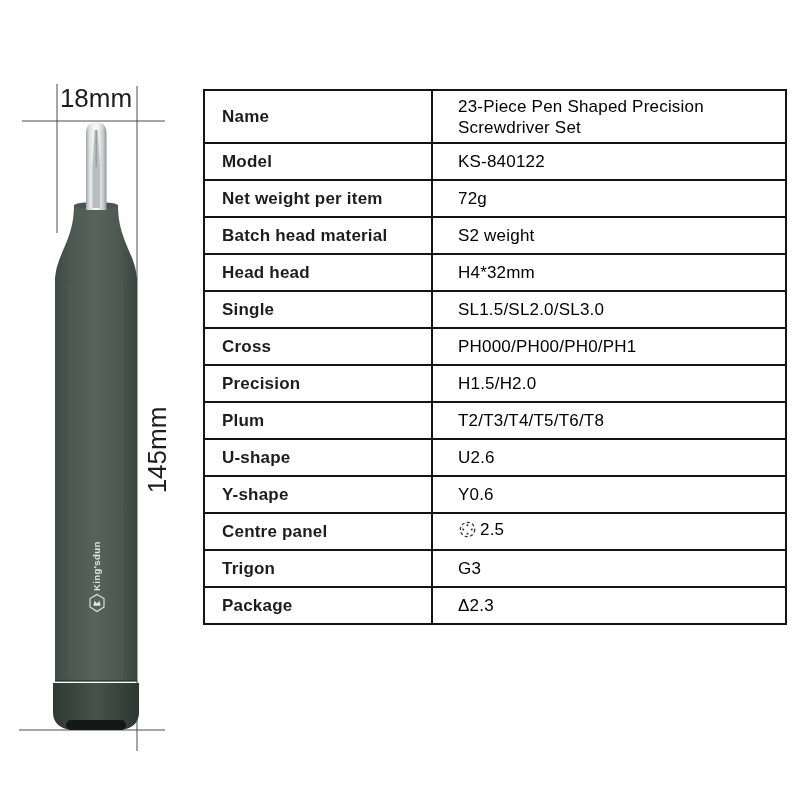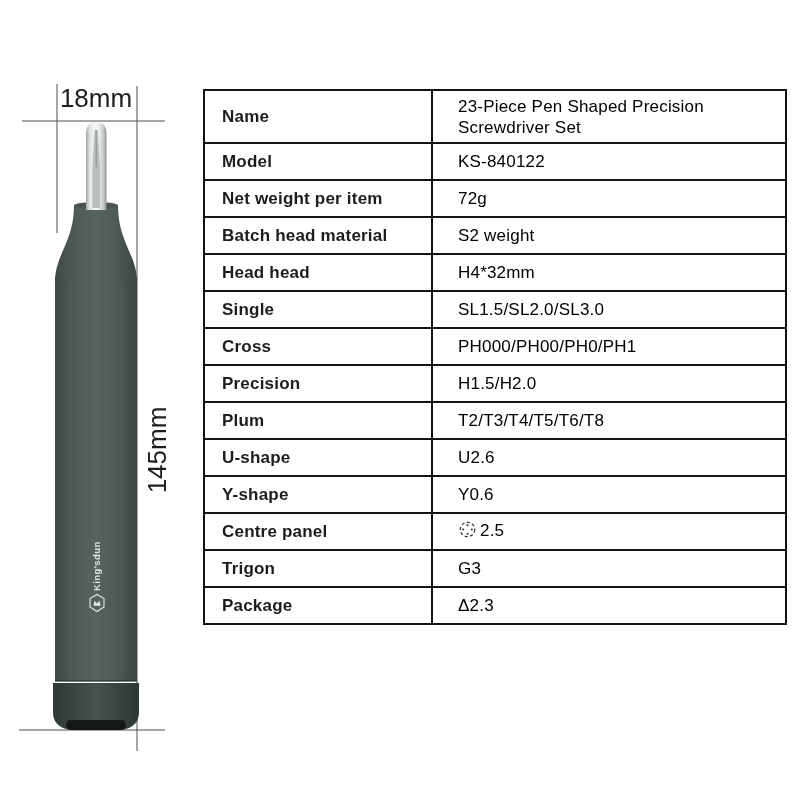--- a/index.html
+++ b/index.html
@@ -16,21 +16,21 @@
     border-collapse:collapse;table-layout:fixed;background:#fff;
   }
   table.spec td{
     border:2px solid #141414;vertical-align:middle;
     font-size:17px;line-height:21px;overflow:hidden;
   }
   td.lbl{width:228px;padding:0 8px 0 17px;font-weight:700;color:#1d1d1d;letter-spacing:.2px;margin-top:33px;}
   td.val{width:354px;padding:0 14px 0 25px;font-weight:400;color:#000000;letter-spacing:.2px;}
   tr.r-tall td{height:51px;}
   tr.r td{height:35px;}
-  .valwrap{display:inline-flex;gap:3px;}
+  .valwrap{display:inline-flex;align-items:center;gap:3px;}
   .cp-icon{flex:0 0 auto;display:block;}
 </style>
 </head>
 <body>
 
 <div class="stage">
 
   <svg class="pen-svg" width="200" height="800" viewBox="0 0 200 800">
     <defs>
       <linearGradient id="metalGrad" x1="0" y1="0" x2="1" y2="0">

